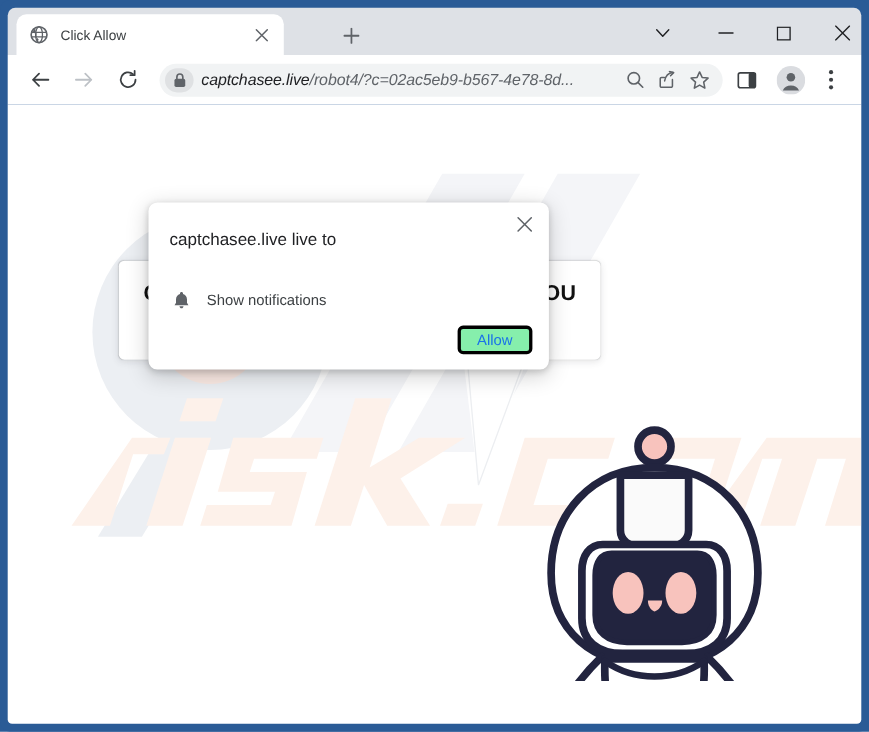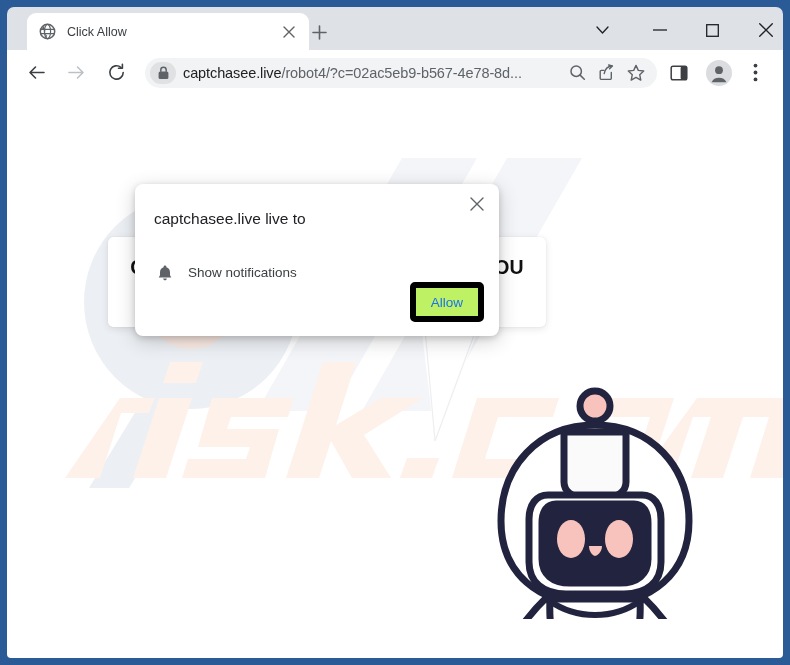--- a/index.html
+++ b/index.html
@@ -20,24 +20,24 @@
 
   
   #tabstrip {
     position: absolute; left: 7px; top: 7px;
     width: 776px; height: 43px;
     background: #dee1e6;
     border-radius: 7px 7px 0 0;
   }
   #tab-active {
     position: absolute; left: 8px; top: 6px;
-    width: 282px; height: 37px;
+    width: 243px; height: 37px;
     background: #ffffff;
     border-radius: 9px 9px 0 0;
-    display: flex; align-items: center; margin-left: 12px;
+    display: flex; align-items: center;
   }
   #tab-favicon {
     margin-left: 12px; width: 17px; height: 17px;
     flex: 0 0 auto;
   }
   #tab-title {
     margin-left: 11px;
     font-size: 12.5px;
     color: #3c4043;
     white-space: nowrap;
@@ -97,20 +97,21 @@
     flex: 0 0 auto;
   }
   #omnibox-url {
     margin-left: 7px;
     font-size: 14.5px;
     color: #5f6368;
     white-space: nowrap;
     overflow: hidden;
     flex: 1 1 auto;
     letter-spacing: -0.1px;
+    font-style: italic;
   }
   #omnibox-url .host { color: #202124; }
   #omnibox-zoom { width: 28px; flex:0 0 auto; display:flex;align-items:center;justify-content:center;}
   #omnibox-share{ width: 30px; flex:0 0 auto; display:flex;align-items:center;justify-content:center;}
   #omnibox-star { width: 30px; margin-right: 6px; flex:0 0 auto; display:flex;align-items:center;justify-content:center;}
   .tb-btn {
     width: 32px; height: 32px; margin-left: 6px;
     display: flex; align-items: center; justify-content: center;
     flex: 0 0 auto;
   }
@@ -178,24 +179,24 @@
     position: absolute; left: 53px; top: 81px;
     font-size: 13.5px;
     color: #3c4043;
     text-align: center;
   }
   #permission-actions {
     position: absolute; right: 15px; bottom: 14px;
     display: flex; gap: 9px;
   }
   .perm-btn {
-    min-width: 68px; height: 40px;
+    min-width: 68px; height: 26px;
     padding: 0 15px;
-    background: #bef264;
-    border: 6px solid #000000;
+    background: #86efac;
+    border: 3px solid #000000;
     border-radius: 5px;
     color: #1a73e8;
     font-size: 13.5px;
     font-family: "Liberation Sans", sans-serif;
     display: flex; align-items: center; justify-content: center;
     cursor: pointer;
   }
 </style>
 </head>
 <body>

